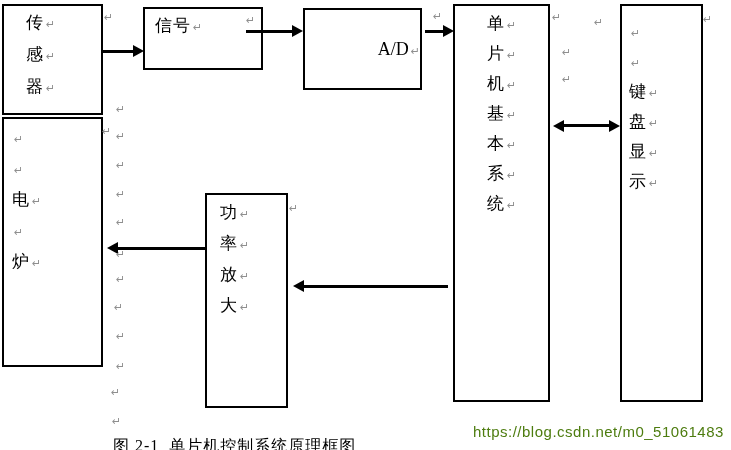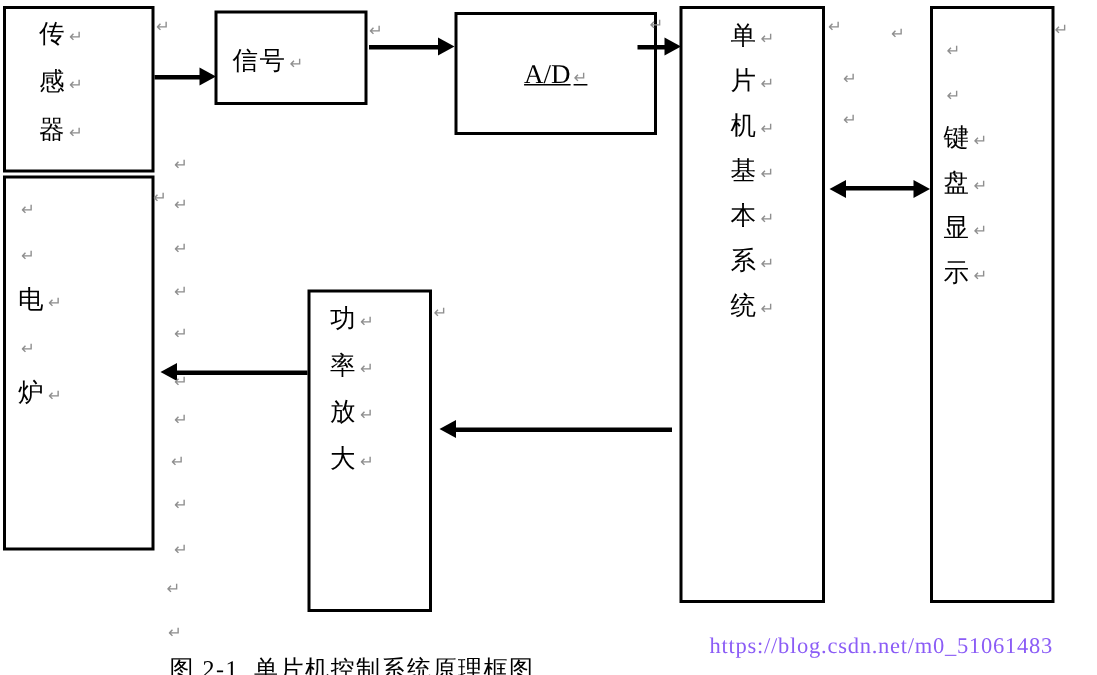--- a/index.html
+++ b/index.html
@@ -16,42 +16,42 @@
   .pmark{
     font-family:"DejaVu Sans",sans-serif;font-size:11px;color:#8f8f8f;
     margin-left:2px;vertical-align:baseline;
   }
   .free{position:absolute;margin:0;line-height:1;}
   
   #box-sensor{left:2px;top:4px;width:101px;height:111px;padding:2px 0 0 22px;}
   #box-sensor .bline{line-height:30px;}
   #box-furnace{left:2px;top:117px;width:101px;height:250px;padding:4px 0 0 8px;}
   #box-furnace .bline{line-height:29px;}
-  #box-signal{left:143px;top:7px;width:102px;height:63px;padding:18px 0 0 10px;}
+  #box-signal{left:143px;top:7px;width:120px;height:63px;padding:3px 0 0 10px;}
   #box-signal .bline{line-height:28px;}
-  #box-ad{left:303px;top:8px;width:135px;height:82px;display:flex;align-items:center;justify-content:center;text-decoration:underline;}
+  #box-ad{left:303px;top:8px;width:119px;height:82px;display:flex;align-items:center;justify-content:flex-end;}
   #box-ad .ch{font-size:18px;letter-spacing:0;}
   #box-mcu{left:453px;top:4px;width:97px;height:398px;padding:4px 0 0 32px;}
   #box-mcu .bline{line-height:28px;}
   #box-keypad{left:620px;top:4px;width:83px;height:398px;padding:12px 0 0 7px;}
   #box-keypad .bline{line-height:28px;}
   #box-power{left:205px;top:193px;width:83px;height:215px;padding:3px 0 0 13px;}
   #box-power .bline{line-height:29px;}
   
   .shaft{position:absolute;height:3px;background:#000;}
   .ahead{position:absolute;width:0;height:0;border-style:solid;border-color:transparent;}
   .ahead.right{border-left:11px solid #000;border-top:6px solid transparent;border-bottom:6px solid transparent;}
   .ahead.left{border-right:11px solid #000;border-top:6px solid transparent;border-bottom:6px solid transparent;}
   #caption{
     position:absolute;left:113px;top:436px;font-size:16px;color:#000;
     white-space:pre;letter-spacing:1px;
   }
   #watermark{
-    position:absolute;left:473px;top:423px;font-size:15px;color:#8b5cf6;
-    font-family:Liberation Serif, serif;letter-spacing:0.5px;
+    position:absolute;left:473px;top:423px;font-size:15px;color:#4d7c0f;
+    font-family:Liberation Sans, sans-serif;letter-spacing:0.5px;
   }
 </style>
 </head>
 <body>
 
 <div id="stage">
 
   <div class="dbox" id="box-sensor">
       <div class="bline"><span class="ch">传</span><span class="pmark">↵</span></div>
       <div class="bline"><span class="ch">感</span><span class="pmark">↵</span></div>

